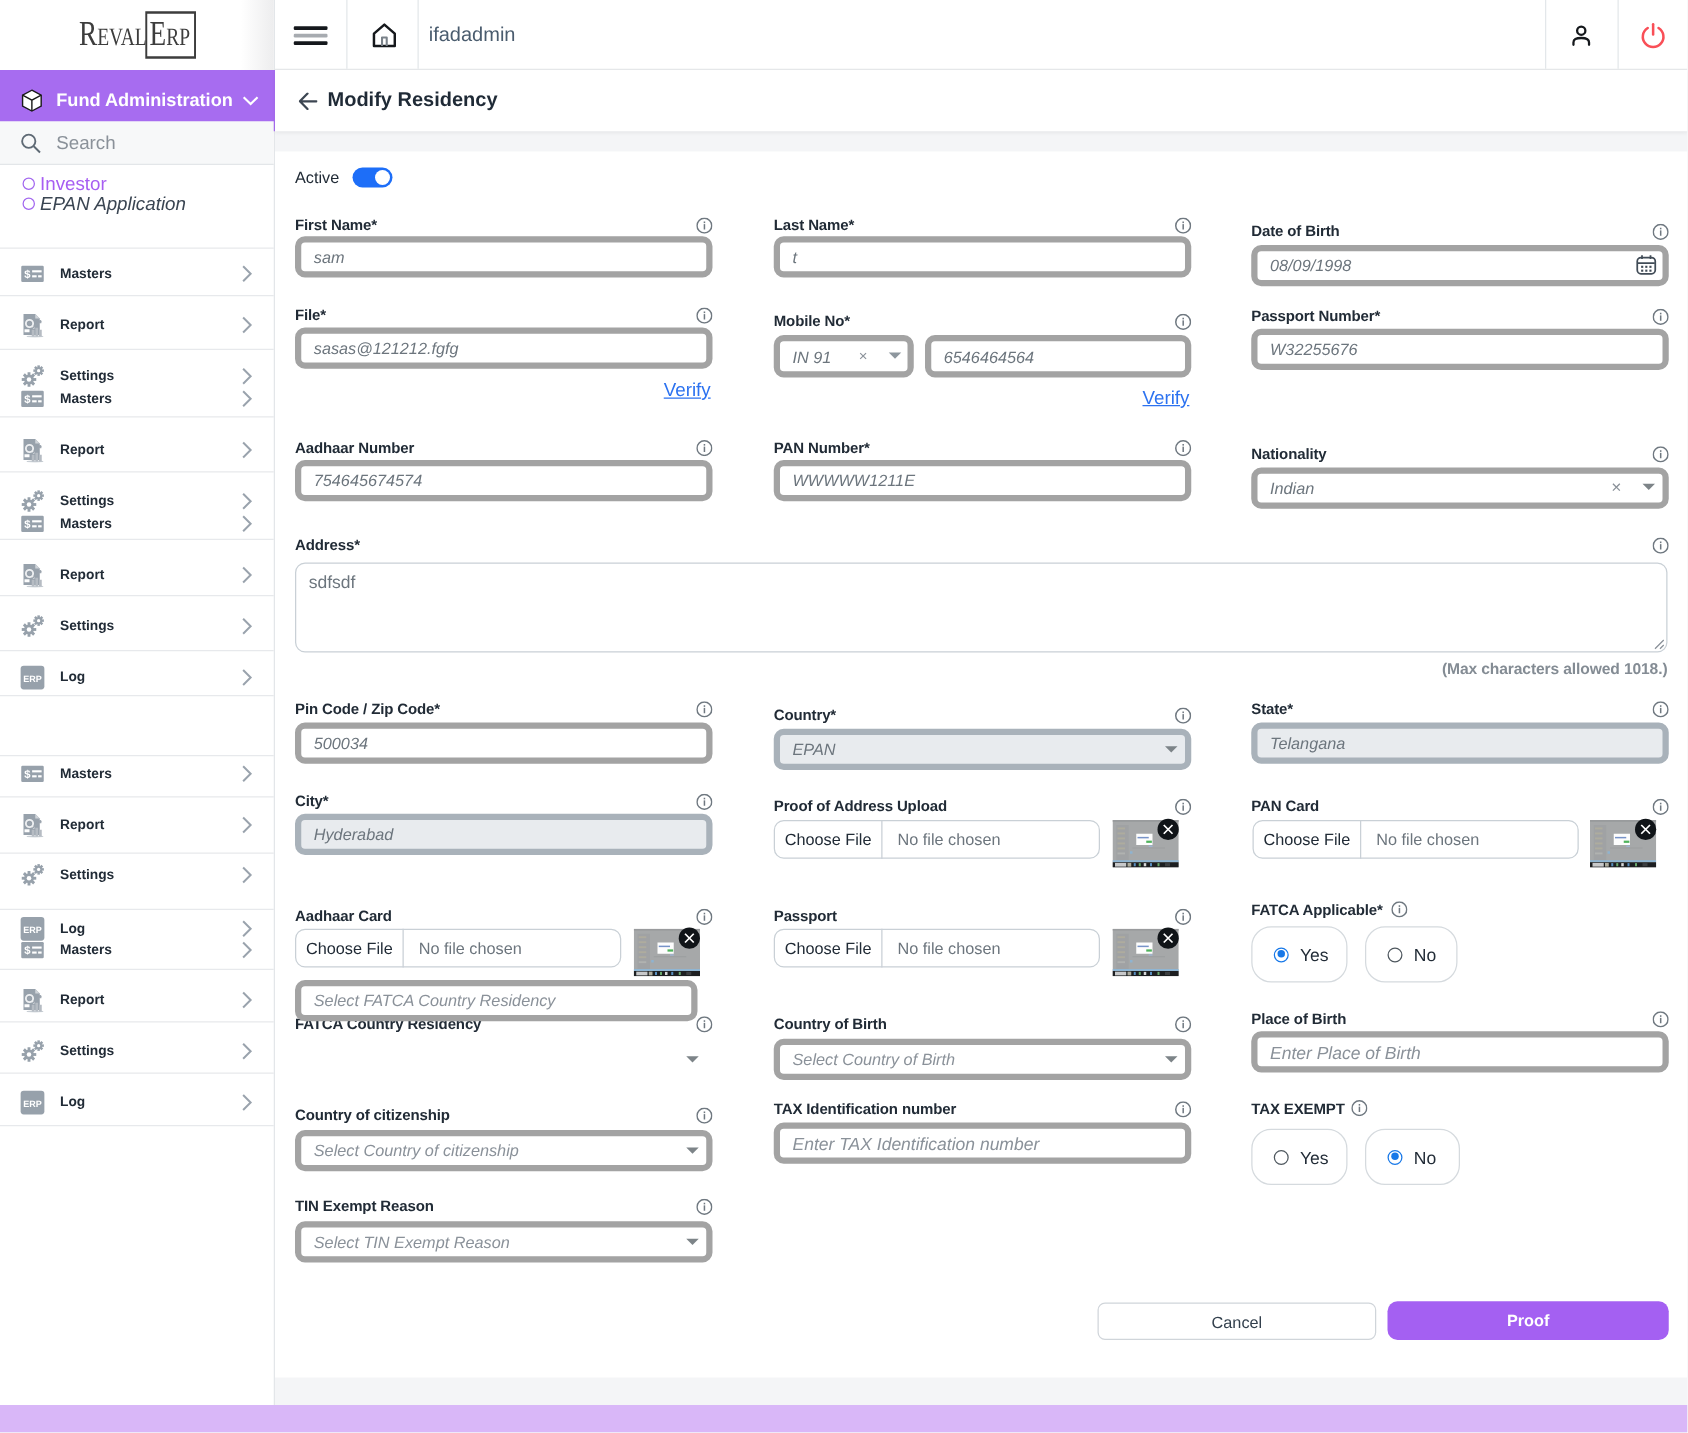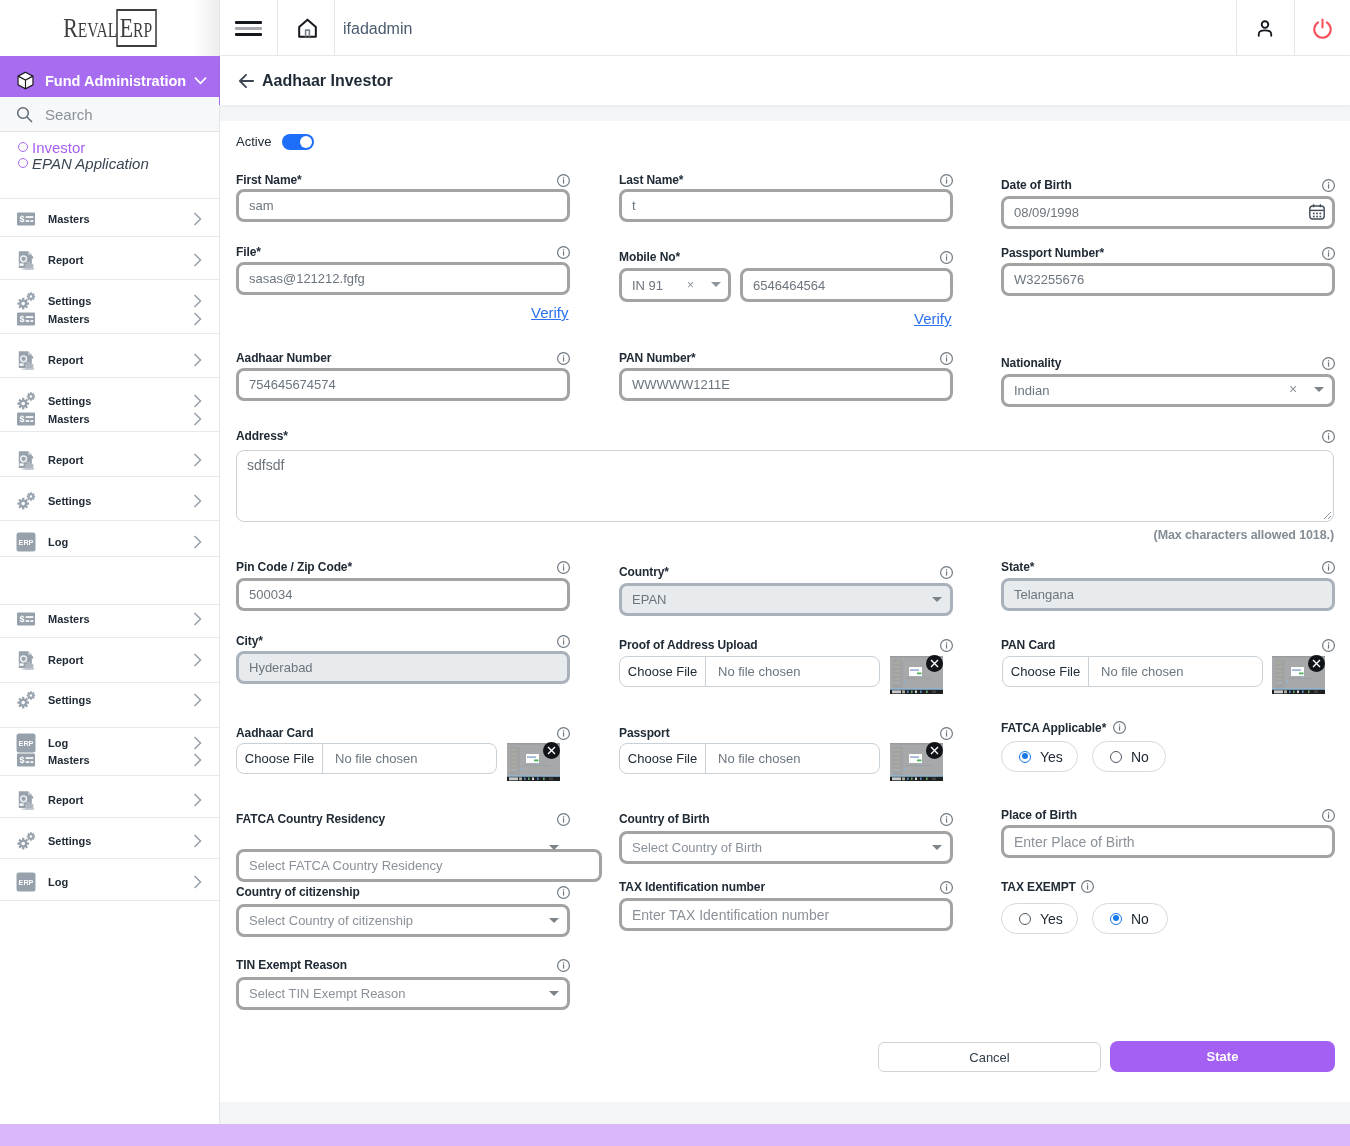--- a/index.html
+++ b/index.html
@@ -22,33 +22,33 @@
 .micon { position:absolute; left:16px; top:50%; transform:translateY(-50%); width:20px; height:20px; }
 .chev { position:absolute; right:17px; top:50%; transform:translateY(-50%); }
 #hdr { position:absolute; left:220px; top:0; width:1130px; height:56px; background:#fff; border-bottom:1px solid #e8eaec;padding-left:24px; }
 .vdiv { position:absolute; top:0; width:1px; height:55px; background:#e3e7ea; }
 #uname { position:absolute; left:123px; top:20px; font-size:16px; color:#4a5c6e; }
 #modbar { position:absolute; left:220px; top:56px; width:1130px; height:49px; background:#fff; box-shadow:0 1px 3px rgba(0,0,0,0.06); }
 #modbar .title { position:absolute; left:42px; top:16px; font-size:16px; font-weight:700; color:#1f2a36; }
 #card { position:absolute; left:220px; top:121px; width:1130px; height:981px; background:#fff; }
 #footer { position:absolute; left:0; top:1124px; width:1350px; height:22px; background:#d9b7f8; }
 .lbl { position:absolute; font-size:12px; letter-spacing:-0.1px; font-weight:700; color:#212b36; white-space:nowrap; line-height:18px; }
-.inp { position:absolute; width:334px; height:33px; background:#fff; border:3px solid #a3a3a3; border-radius:8px; font-size:13px; color:#6c757d; display:flex; align-items:center; padding:0 10px; white-space:nowrap; }
+.inp { position:absolute; width:334px; height:33px; background:#fff; border:5px solid #a3a3a3; border-radius:8px; font-size:13px; color:#6c757d; display:flex; align-items:center; padding:0 10px; white-space:nowrap;font-style:italic; }
 .ph2 { color:#8a9199; font-size:13px; }
 .dis { background:#e8ebee; border-color:#a9b2ba; }
 .info { position:absolute; width:13px; height:13px; }
 .caret { position:absolute; width:0; height:0; border-left:6.5px solid transparent; border-right:6.5px solid transparent; border-top:7.5px solid #4b545c; }
 .verify { position:absolute; color:#2c72f0; font-size:15px; text-decoration:underline; }
 .filebox { position:absolute; width:261px; height:31px; border:1px solid #c9d0d6; border-radius:8px; background:#fff; display:flex; align-items:center; }
 .filebox .cf { font-size:13px; color:#212b36; width:86px; justify-content:center; border-right:1px solid #c9d0d6; height:31px; display:flex; align-items:center; flex:none; }
 .filebox .nf { font-size:13px; color:#6c757d; padding-left:12px; }
 .thumb { position:absolute; width:53px; height:38px; }
 .xbadge { position:absolute; width:17px; height:17px; border-radius:50%; background:#101418; }
 .xbadge svg { position:absolute; left:4px; top:4px; }
-.pill { position:absolute; height:31px; border:1px solid #d5dade; border-radius:16px; background:#fff; display:flex; align-items:center; padding:0 12px 0 17px; }
+.pill { position:absolute; height:45px; border:1px solid #d5dade; border-radius:16px; background:#fff; display:flex; align-items:center; padding:0 12px 0 17px; }
 .pill .rtxt { font-size:14px; color:#212b36; margin-left:9px; }
 .radio { width:12px; height:12px; border-radius:50%; border:1.5px solid #4f585f; background:#fff; position:relative; flex:none; box-sizing:border-box; }
 .radio.on { border-color:#1778e8; }
 .radio.on::after { content:""; position:absolute; left:1.5px; top:1.5px; width:6px; height:6px; border-radius:50%; background:#1778e8; }
 .note { position:absolute; font-size:12.5px; font-weight:700; color:#848c94; letter-spacing:-0.1px; }
 .selx { color:#8a9199; font-size:14px; position:absolute; }
 </style>
 </head>
 <body>
 <div id="page">
@@ -452,21 +452,21 @@
     </svg>
     <svg style="position:absolute;left:1091px;top:17px" width="23" height="23" viewBox="0 0 24 24" fill="none" stroke="#f94f57" stroke-width="2.1" stroke-linecap="round">
       <path d="M7.5 5.6 A 8.6 8.6 0 1 0 16.5 5.6"></path>
       <path d="M12 2.5 L12 11"></path>
     </svg>
   </div>
   <div id="modbar">
     <svg style="position:absolute;left:19px;top:18px" width="15" height="14" viewBox="0 0 15 14" fill="none" stroke="#3c4652" stroke-width="1.8" stroke-linecap="round" stroke-linejoin="round">
       <path d="M7 0.8 L0.9 7 L7 13.2 M1.4 7 L14.2 7"></path>
     </svg>
-    <span class="title">Aadhaar Investor</span>
+    <span class="title">Modify Residency</span>
   </div>
 <div id="form">
 <div style="position:absolute;left:236px;top:134px;font-size:13px;color:#212b36">Active</div>
 <div style="position:absolute;left:282px;top:134px;width:32px;height:16px;border-radius:8px;background:#1d6ef8">
         <div style="position:absolute;right:2px;top:2px;width:12px;height:12px;border-radius:50%;background:#fff"></div>
       </div>
 <div class="lbl" style="left:236px;top:171px">First Name*</div>
 <svg class="info" style="left:557px;top:174px" viewBox="0 0 13 13">
         <circle cx="6.5" cy="6.5" r="5.9" fill="none" stroke="#6f7880" stroke-width="1.2"></circle>
         <rect x="5.95" y="5.3" width="1.2" height="4.3" fill="#6f7880"></rect>
@@ -769,21 +769,21 @@
 <div class="pill" style="left:1092px;top:741px;width:74px">
         <span class="radio"></span>
         <span class="rtxt">No</span>
       </div>
 <div class="lbl" style="left:236px;top:810px">FATCA Country Residency</div>
 <svg class="info" style="left:557px;top:813px" viewBox="0 0 13 13">
         <circle cx="6.5" cy="6.5" r="5.9" fill="none" stroke="#6f7880" stroke-width="1.2"></circle>
         <rect x="5.95" y="5.3" width="1.2" height="4.3" fill="#6f7880"></rect>
         <rect x="5.95" y="3.2" width="1.2" height="1.3" fill="#6f7880"></rect>
       </svg>
-<div class="inp" style="left:236px;top:849px;width:366px;height:33px">
+<div class="inp" style="left:236px;top:784px;width:322px;height:33px">
         <span class="ph2">Select FATCA Country Residency</span>
       </div>
 <div class="caret" style="left:548.8px;top:844.75px;border-left-width:5.2px;border-right-width:5.2px;border-top-width:5.5px;border-top-color:#7d8488"></div>
 <div class="lbl" style="left:619px;top:810px">Country of Birth</div>
 <svg class="info" style="left:940px;top:813px" viewBox="0 0 13 13">
         <circle cx="6.5" cy="6.5" r="5.9" fill="none" stroke="#6f7880" stroke-width="1.2"></circle>
         <rect x="5.95" y="5.3" width="1.2" height="4.3" fill="#6f7880"></rect>
         <rect x="5.95" y="3.2" width="1.2" height="1.3" fill="#6f7880"></rect>
       </svg>
 <div class="inp" style="left:619px;top:831px;width:334px;height:33px">
@@ -836,16 +836,16 @@
 <svg class="info" style="left:557px;top:959px" viewBox="0 0 13 13">
         <circle cx="6.5" cy="6.5" r="5.9" fill="none" stroke="#6f7880" stroke-width="1.2"></circle>
         <rect x="5.95" y="5.3" width="1.2" height="4.3" fill="#6f7880"></rect>
         <rect x="5.95" y="3.2" width="1.2" height="1.3" fill="#6f7880"></rect>
       </svg>
 <div class="inp" style="left:236px;top:977px;width:334px;height:33px">
         <span class="ph2">Select TIN Exempt Reason</span>
       </div>
 <div class="caret" style="left:548.8px;top:990.75px;border-left-width:5.2px;border-right-width:5.2px;border-top-width:5.5px;border-top-color:#7d8488"></div>
 <div style="position:absolute;left:878px;top:1042px;width:223px;height:30px;border:1px solid #d0d5da;border-radius:6px;background:#fff;display:flex;align-items:center;justify-content:center;font-size:13px;color:#33404d">Cancel</div>
-<div style="position:absolute;left:1110px;top:1041px;width:225px;height:31px;border-radius:8px;background:#a460f2;display:flex;align-items:center;justify-content:center;font-size:13px;font-weight:700;color:#fff">State</div>
+<div style="position:absolute;left:1110px;top:1041px;width:225px;height:31px;border-radius:8px;background:#a460f2;display:flex;align-items:center;justify-content:center;font-size:13px;font-weight:700;color:#fff">Proof</div>
 </div>
   <div id="footer"></div>
 </div>
 
 </body></html>

